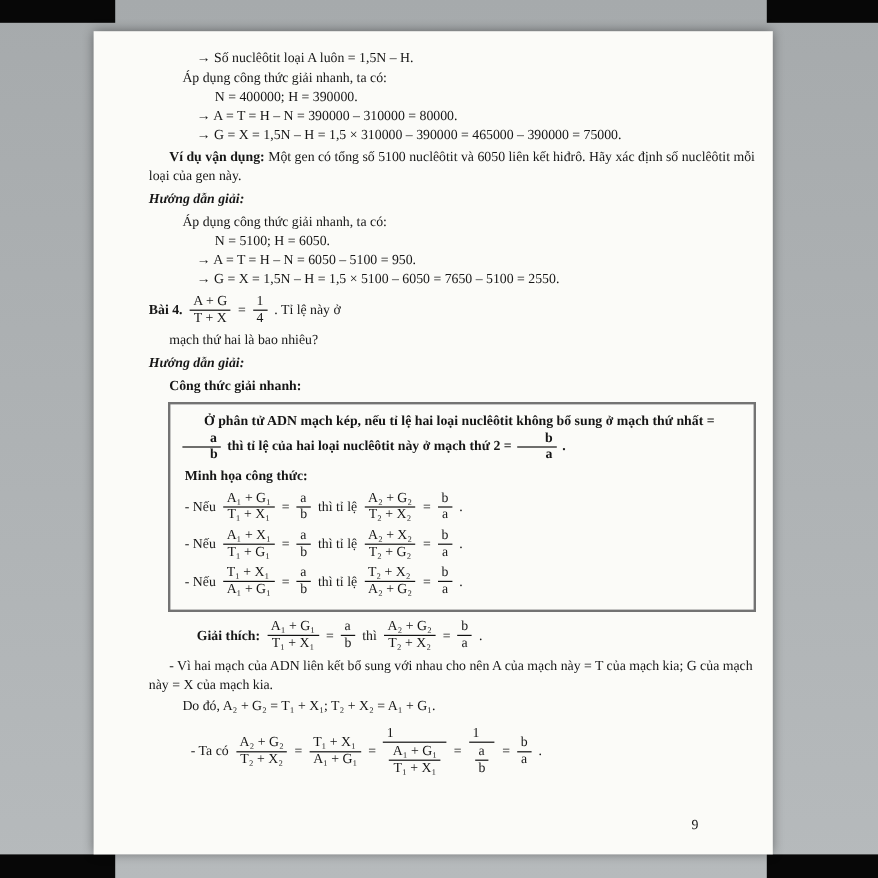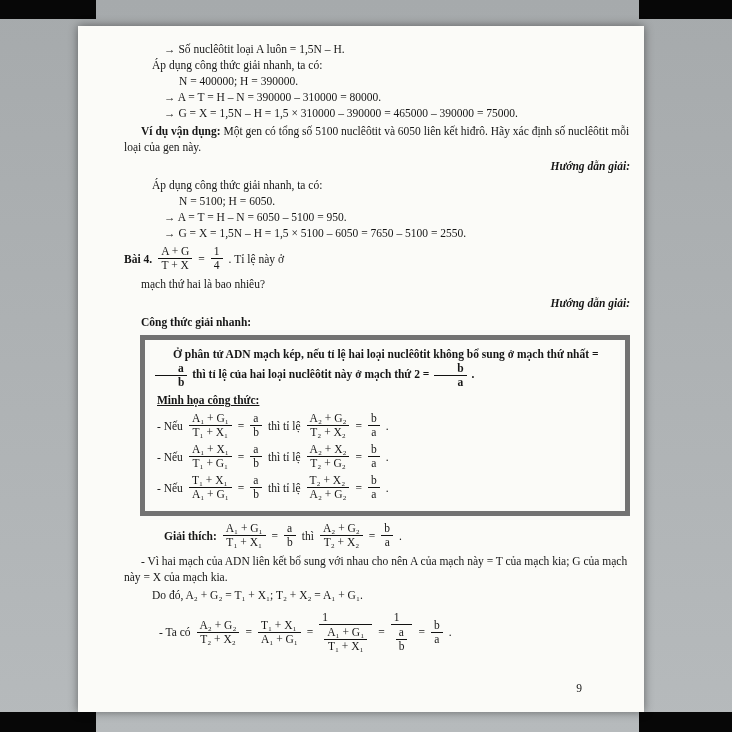--- a/index.html
+++ b/index.html
@@ -5,32 +5,32 @@
   *{margin:0;padding:0;box-sizing:border-box}
   html,body{width:732px;height:732px}
   body{background:#aeb2b4;font-family:"Liberation Serif",serif;color:#161616;overflow:hidden}
   .photo{position:relative;width:732px;height:732px;background:linear-gradient(#a6aaac,#b6babc)}
   .bar{position:absolute;background:#070707}
   .page{position:absolute;left:78px;top:26px;width:566px;height:686px;background:#fbfbf8;
         box-shadow:0 0 9px rgba(0,0,0,.45);padding:15px 14px 12px 46px;
         font-size:11.5px;line-height:16px}
   .ln{white-space:nowrap}
   .in1{margin-left:17px}.in2{margin-left:28px}.in3{margin-left:40px}.in4{margin-left:55px}
-  .center{text-align:right;margin:3px 0}
+  .center{text-align:left;margin:3px 0}
   .b{font-weight:bold}
   .bi{font-weight:bold;font-style:italic}
-  .u{text-decoration:underline}
+  .u{}
   .para{margin:2px 0;text-indent:17px}
   .mathln{display:flex;align-items:center;gap:4px;margin:4px 0;white-space:nowrap}
   .frac{display:inline-flex;flex-direction:column;align-items:center;vertical-align:middle;
         line-height:13px;margin:0 2px;text-align:center}
   .frac .num{border-bottom:1px solid #111;padding:0 3px;align-self:stretch;text-align:left}
   .frac .den{padding:0 3px}
   .frac .den .frac{margin-top:1px}
-  .box{border:5px solid #737373;margin:5px 0 6px 16px;padding:4px 8px 6px 8px;background:#fbfbf8}
+  .box{border:2px solid #737373;margin:5px 0 6px 16px;padding:4px 8px 6px 8px;background:#fbfbf8}
   .box .rows{margin-left:4px}
   .pagenum{position:absolute;right:62px;bottom:16px}
 </style>
 </head>
 <body>
 
 <div class="photo">
   <div class="bar" style="left:0;top:0;width:96px;height:19px"></div>
   <div class="bar" style="right:0;top:0;width:93px;height:19px"></div>
   <div class="bar" style="left:0;bottom:0;width:96px;height:20px"></div>

